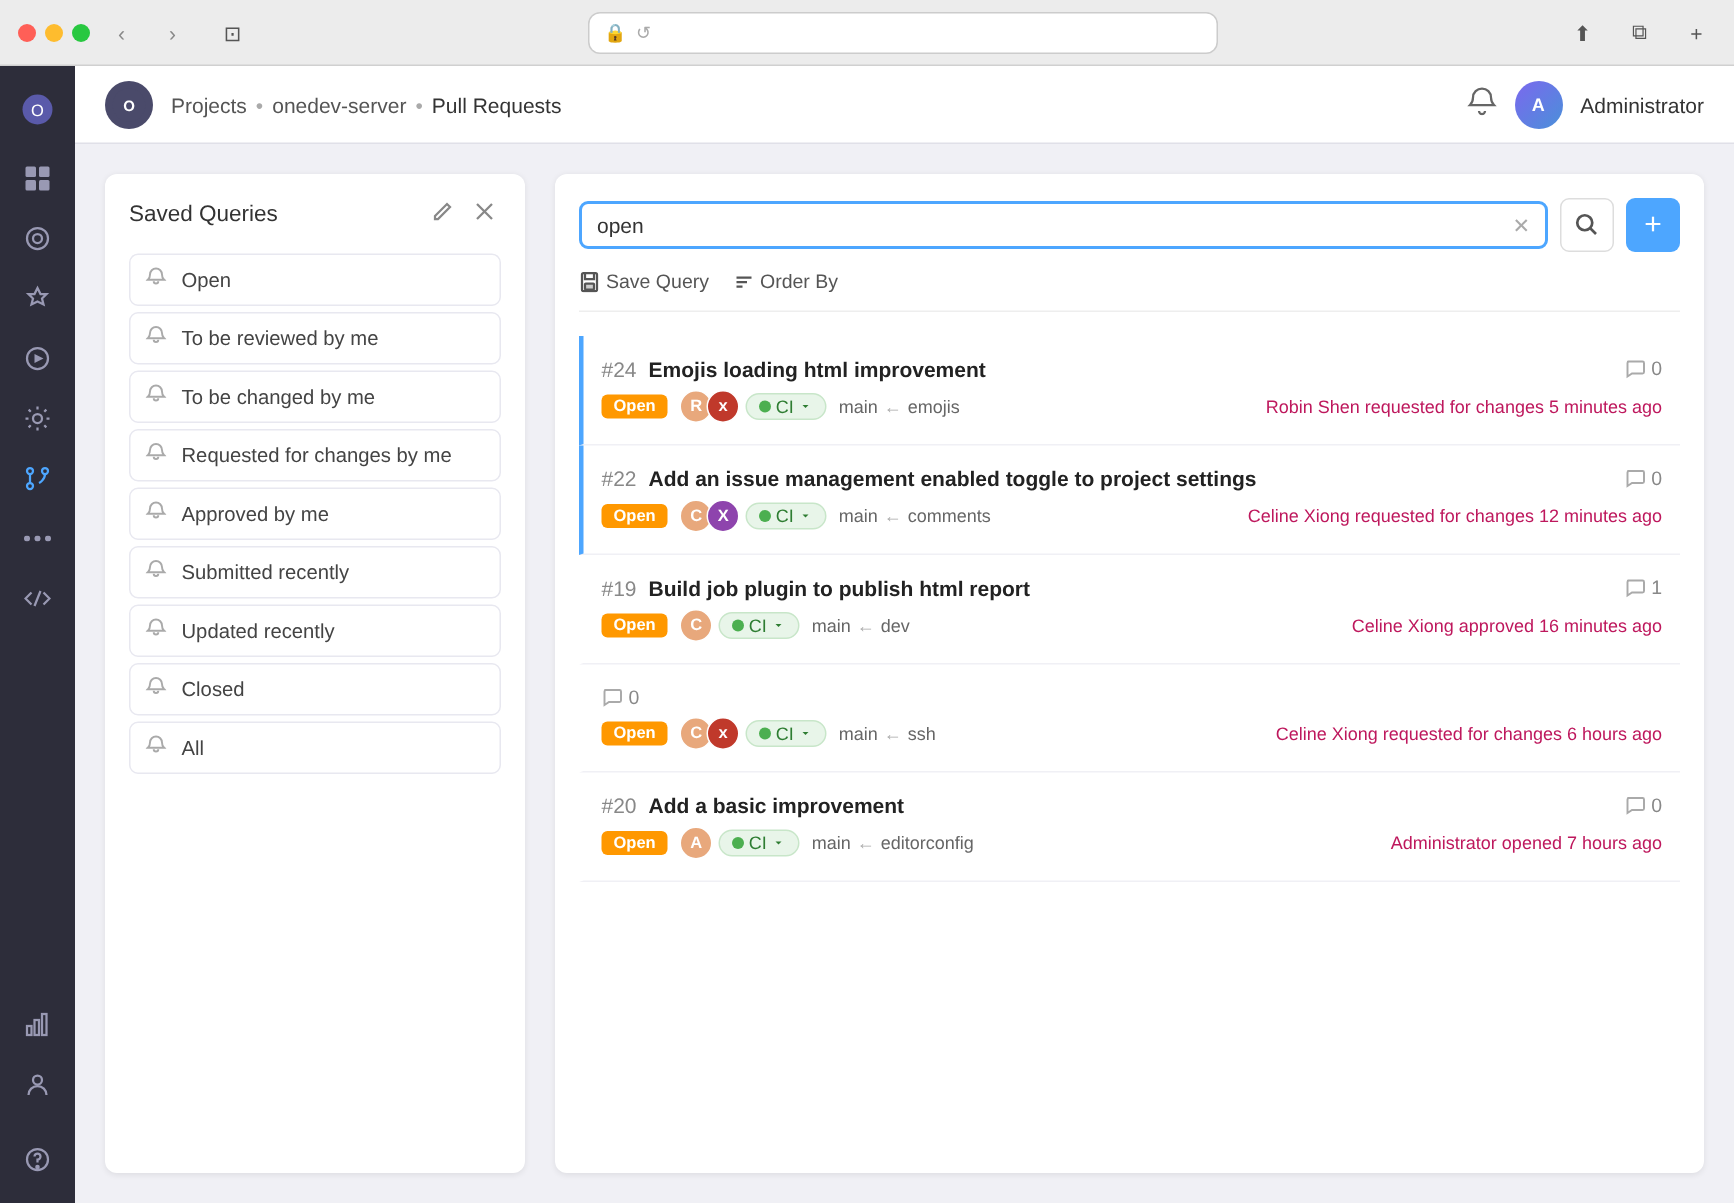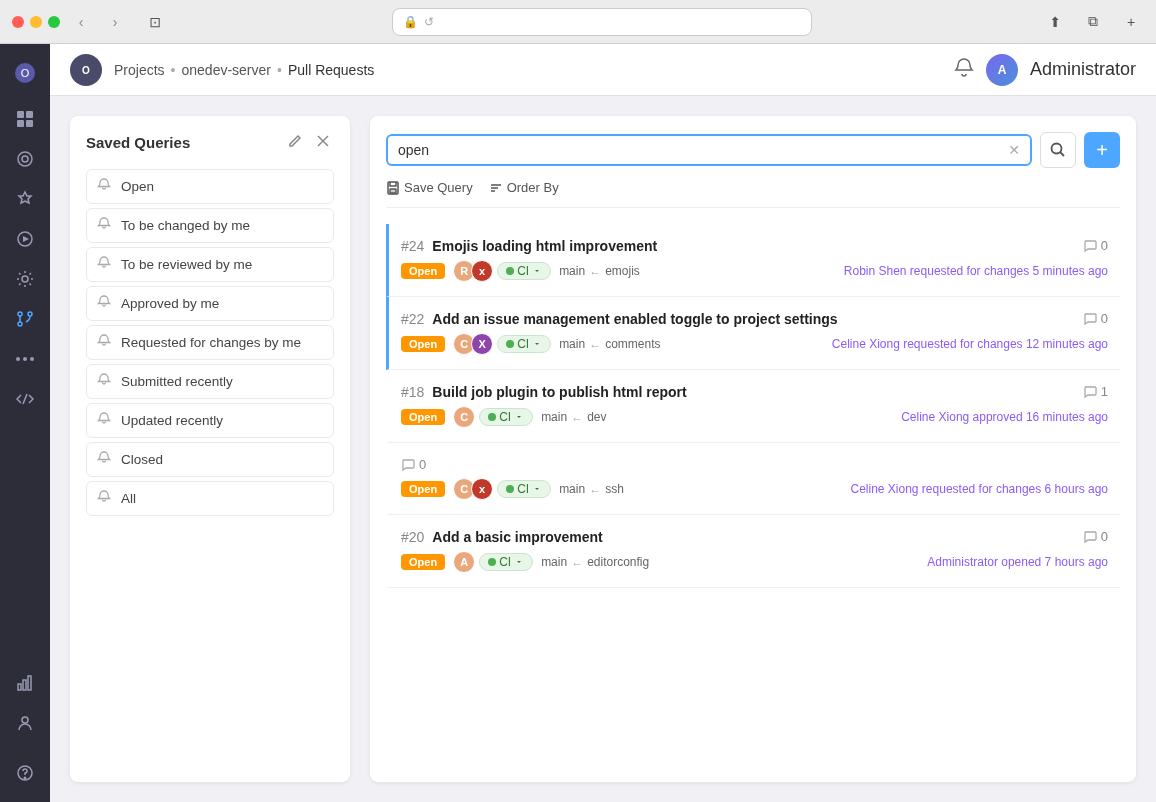--- a/index.html
+++ b/index.html
@@ -103,21 +103,21 @@
     .breadcrumb-sep { color: #aaa; }
     .breadcrumb-current { color: #333; font-weight: 500; }
     .topbar-right { margin-left: auto; display: flex; align-items: center; gap: 12px; }
     .notif-btn { background: none; border: none; cursor: pointer; color: #666; font-size: 18px; }
     .user-avatar {
       width: 32px; height: 32px; border-radius: 50%;
       background: linear-gradient(135deg, #7b68ee, #4a90d9);
       display: flex; align-items: center; justify-content: center;
       color: white; font-size: 12px; font-weight: bold;
     }
-    .user-name { font-size: 18px; color: #333; }
+    .user-name { font-size: 14px; color: #333; }
 
     
     .content-area {
       flex: 1;
       display: flex;
       padding: 20px;
       gap: 20px;
       overflow: hidden;
     }
 
@@ -128,21 +128,21 @@
       border-radius: 8px;
       padding: 16px;
       box-shadow: 0 1px 4px rgba(0,0,0,0.08);
       flex-shrink: 0;
       overflow-y: auto;
     }
     .panel-header {
       display: flex; align-items: center; justify-content: space-between;
       margin-bottom: 16px;
     }
-    .panel-title { font-size: 15px; font-weight: 700; color: #333; }
+    .panel-title { font-size: 15px; font-weight: 400; color: #333; }
     .panel-actions { display: flex; gap: 6px; }
     .panel-action-btn {
       background: none; border: none; cursor: pointer;
       color: #888; font-size: 14px; padding: 2px 4px;
     }
     .query-item {
       display: flex; align-items: center; gap: 10px;
       padding: 8px 10px; border-radius: 6px; cursor: pointer;
       margin-bottom: 4px; border: 1px solid #e8e8f0;
       background: white;
@@ -237,21 +237,21 @@
       background: #e8f5e9; border: 1px solid #c8e6c9;
       border-radius: 12px; padding: 1px 8px; font-size: 12px; color: #2e7d32;
       cursor: pointer;
     }
     .ci-dot { width: 8px; height: 8px; border-radius: 50%; background: #4caf50; }
     .pr-branch {
       display: flex; align-items: center; gap: 4px;
       font-size: 12px; color: #666;
     }
     .branch-arrow { color: #aaa; }
-    .pr-activity { font-size: 12px; color: #8b5cf6; margin-left: auto; }
+    .pr-activity { font-size: 12px; color: #be185d; margin-left: auto; }
   </style>
 </head>
 <body>
 
 <div class="titlebar">
   <div class="traffic-lights">
     <div class="tl red"></div>
     <div class="tl yellow"></div>
     <div class="tl green"></div>
   </div>
@@ -414,48 +414,48 @@
       </span>
       <span class="query-label">Open</span>
     </div>
             <div class="query-item">
       <span class="query-icon">
         <svg width="14" height="14" viewBox="0 0 14 14" fill="none" stroke="#aaa" stroke-width="1.3">
                   <path d="M7 1a4 4 0 0 1 4 4c0 2.5 1 3 1.5 3.5h-11C2 8 3 7.5 3 5a4 4 0 0 1 4-4z"></path>
                   <path d="M5.5 9.5a1.5 1.5 0 0 0 3 0"></path>
                 </svg>
       </span>
+      <span class="query-label">To be reviewed by me</span>
+    </div>
+            <div class="query-item">
+      <span class="query-icon">
+        <svg width="14" height="14" viewBox="0 0 14 14" fill="none" stroke="#aaa" stroke-width="1.3">
+                  <path d="M7 1a4 4 0 0 1 4 4c0 2.5 1 3 1.5 3.5h-11C2 8 3 7.5 3 5a4 4 0 0 1 4-4z"></path>
+                  <path d="M5.5 9.5a1.5 1.5 0 0 0 3 0"></path>
+                </svg>
+      </span>
       <span class="query-label">To be changed by me</span>
     </div>
             <div class="query-item">
       <span class="query-icon">
         <svg width="14" height="14" viewBox="0 0 14 14" fill="none" stroke="#aaa" stroke-width="1.3">
                   <path d="M7 1a4 4 0 0 1 4 4c0 2.5 1 3 1.5 3.5h-11C2 8 3 7.5 3 5a4 4 0 0 1 4-4z"></path>
                   <path d="M5.5 9.5a1.5 1.5 0 0 0 3 0"></path>
                 </svg>
       </span>
-      <span class="query-label">To be reviewed by me</span>
+      <span class="query-label">Requested for changes by me</span>
     </div>
             <div class="query-item">
       <span class="query-icon">
         <svg width="14" height="14" viewBox="0 0 14 14" fill="none" stroke="#aaa" stroke-width="1.3">
                   <path d="M7 1a4 4 0 0 1 4 4c0 2.5 1 3 1.5 3.5h-11C2 8 3 7.5 3 5a4 4 0 0 1 4-4z"></path>
                   <path d="M5.5 9.5a1.5 1.5 0 0 0 3 0"></path>
                 </svg>
       </span>
       <span class="query-label">Approved by me</span>
-    </div>
-            <div class="query-item">
-      <span class="query-icon">
-        <svg width="14" height="14" viewBox="0 0 14 14" fill="none" stroke="#aaa" stroke-width="1.3">
-                  <path d="M7 1a4 4 0 0 1 4 4c0 2.5 1 3 1.5 3.5h-11C2 8 3 7.5 3 5a4 4 0 0 1 4-4z"></path>
-                  <path d="M5.5 9.5a1.5 1.5 0 0 0 3 0"></path>
-                </svg>
-      </span>
-      <span class="query-label">Requested for changes by me</span>
     </div>
             <div class="query-item">
       <span class="query-icon">
         <svg width="14" height="14" viewBox="0 0 14 14" fill="none" stroke="#aaa" stroke-width="1.3">
                   <path d="M7 1a4 4 0 0 1 4 4c0 2.5 1 3 1.5 3.5h-11C2 8 3 7.5 3 5a4 4 0 0 1 4-4z"></path>
                   <path d="M5.5 9.5a1.5 1.5 0 0 0 3 0"></path>
                 </svg>
       </span>
       <span class="query-label">Submitted recently</span>
     </div>
@@ -589,21 +589,21 @@
           <span>main</span>
           <span class="branch-arrow">←</span>
           <span>comments</span>
         </div>
         <span class="pr-activity">Celine Xiong requested for changes 12 minutes ago</span>
       </div>
     </div>
             <div class="pr-item">
       <div class="pr-item-top">
         <div class="pr-title-row">
-          <span class="pr-number">#18</span>
+          <span class="pr-number">#19</span>
           <span class="pr-title">Build job plugin to publish html report</span>
         </div>
         <div class="pr-comment-count">
           <svg width="14" height="14" viewBox="0 0 14 14" fill="none" stroke="#aaa" stroke-width="1.3">
                     <path d="M2 2h10a1 1 0 0 1 1 1v6a1 1 0 0 1-1 1H5l-3 2V3a1 1 0 0 1 1-1z"></path>
                   </svg>
           <span>1</span>
         </div>
       </div>
       <div class="pr-meta">

